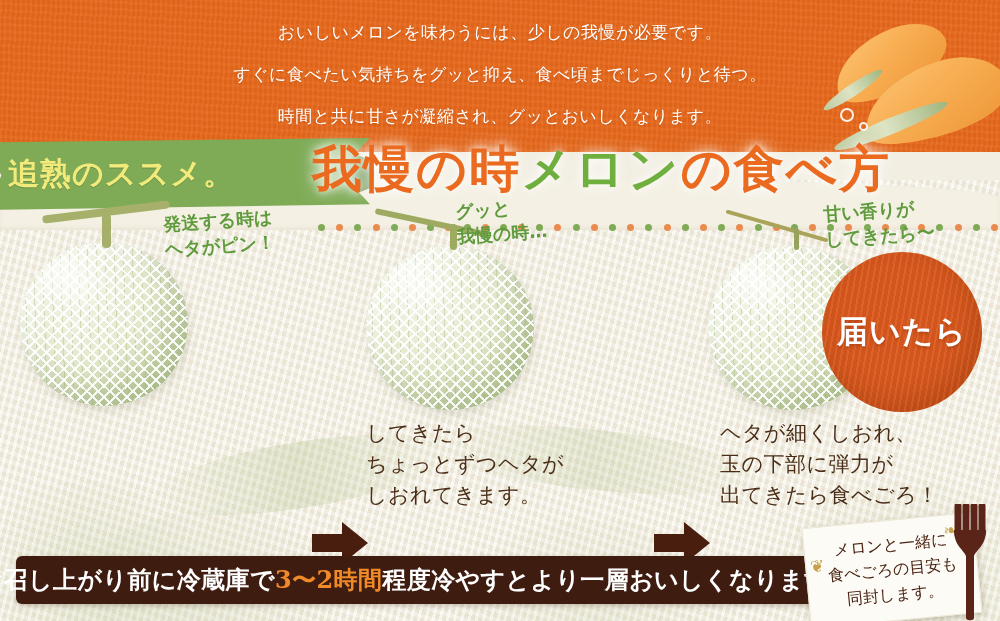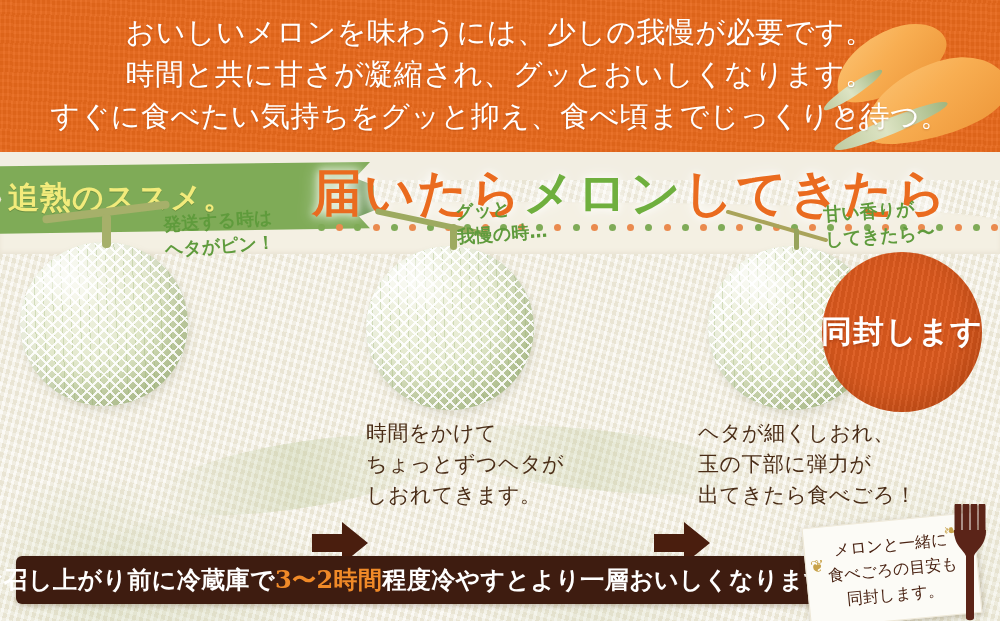--- a/index.html
+++ b/index.html
@@ -25,21 +25,21 @@
     opacity:.85;
   }
   .header-lines{
     position:relative; z-index:3;
     padding-top:11px;
     text-align:center;
     color:#ffffff;
   }
   .hline{
     font-family:"DejaVu Serif","Liberation Serif",serif;
-    font-size:29px; line-height:42px; letter-spacing:.5px;
+    font-size:17px; line-height:42px; letter-spacing:.5px;
     text-shadow:0 1px 2px rgba(120,40,0,.25);
     white-space:nowrap;
   }
 
   
   .slice-wrap{ position:absolute; right:-6px; top:30px; width:170px; height:122px; z-index:2; }
   .slice{
     position:absolute;
     background:linear-gradient(155deg,#FBC373 0%,#F8AE52 45%,#EE9739 100%);
     border-radius:60% 40% 45% 55%/70% 60% 40% 30%;
@@ -52,21 +52,21 @@
     border-radius:50%;
   }
   .rind.r1{ width:122px; height:16px; right:54px; top:88px; transform:rotate(-22deg); }
   .rind.r2{ width:70px; height:12px; right:118px; top:54px; transform:rotate(-34deg); }
   .bubble{ position:absolute; border:2px solid rgba(255,255,255,.9); border-radius:50%; }
   .bubble.b1{ width:14px;height:14px; right:152px; top:78px; }
   .bubble.b2{ width:9px;height:9px;  right:138px; top:92px; }
 
   
   .titleband{
-    position:absolute; left:0; top:156px; width:929px; height:96px; z-index:6;
+    position:absolute; left:0; top:132px; width:929px; height:96px; z-index:6;
   }
   
   .paper-top{
     position:absolute; left:0; top:46px; width:1000px; height:52px;
     background:#F4F0E3;
     border-radius:100% 100% 0 0 / 40px 40px 0 0;
     box-shadow:0 -2px 4px rgba(160,130,90,.10) inset;
   }
   
   .ribbon{
@@ -231,21 +231,21 @@
   .s2 .badge-text{ font-size:34px; }
   .s3 .badge-text{ font-size:31px; }
 
   .desc{
     position:absolute; left:18px; top:228px; z-index:12;
     font-family:"DejaVu Serif","Liberation Serif",serif;
     font-size:21px; line-height:31px; color:#4A2D17;
     white-space:pre-line; letter-spacing:.5px;
   }
   .s2 .desc{ left:14px; }
-  .s3 .desc{ left:4px; }
+  .s3 .desc{ left:26px; }
 
   
   .arrow{ position:absolute; z-index:11; width:56px; height:46px; }
   .arrow.a1{ left:312px; top:330px; }
   .arrow.a2{ left:654px; top:330px; }
   .arrow svg{ display:block; }
 
   
   .bottombar{
     position:absolute; left:16px; top:556px; width:800px; height:48px;
@@ -291,42 +291,42 @@
     <div class="slice-wrap">
       <div class="slice b"></div>
       <div class="rind r2"></div>
       <div class="slice a"></div>
       <div class="rind r1"></div>
       <div class="bubble b1"></div>
       <div class="bubble b2"></div>
     </div>
     <div class="header-lines">
       <div class="hline">おいしいメロンを味わうには、少しの我慢が必要です。</div>
+      <div class="hline">すぐに食べたい気持ちをグッと抑え、食べ頃までじっくりと待つ。</div>
       <div class="hline">時間と共に甘さが凝縮され、グッとおいしくなります。</div>
-      <div class="hline">すぐに食べたい気持ちをグッと抑え、食べ頃までじっくりと待つ。</div>
     </div>
   </div>
 
   <div class="body-area">
     <div class="ghost leaf3"></div>
     <div class="ghost leaf1"></div>
     <div class="ghost leaf2"></div>
     <div class="ghost ball1"></div>
     <div class="ghost ball2"></div>
     <div class="ghost ball3"></div>
   </div>
 
   <div class="titleband">
     <div class="paper-top"></div>
     <div class="ribbon-tail"></div>
     <div class="ribbon">
       <span class="ribbon-text">追熟のススメ。</span>
     </div>
     <div class="maintitle">
-      <span class="o">届いたら</span><span class="g">メロン</span><span class="o">してきたら</span>
+      <span class="o">我慢の時</span><span class="g">メロン</span><span class="o">の食べ方</span>
     </div>
   </div>
 
   <div class="dots" id="dots">
       <span class="dot" style="background: rgb(127, 171, 87);"></span>
       <span class="dot" style="background: rgb(234, 138, 78);"></span>
       <span class="dot" style="background: rgb(127, 171, 87);"></span>
       <span class="dot" style="background: rgb(234, 138, 78);"></span>
       <span class="dot" style="background: rgb(127, 171, 87);"></span>
       <span class="dot" style="background: rgb(234, 138, 78);"></span>
@@ -387,21 +387,21 @@
     <div class="step s2">
       <div class="handnote n2">グッと
 我慢の時…</div>
       <div class="melon m2">
         <div class="stem">
           <div class="tbar"></div>
           <div class="stalk"></div>
         </div>
         <div class="fruit"></div>
       </div>
-      <div class="desc">時間をかけて
+      <div class="desc">してきたら
 ちょっとずつヘタが
 しおれてきます。</div>
     </div>
 
     <div class="arrow a2">
       <svg width="56" height="46" viewBox="0 0 56 46" aria-hidden="true">
         <path d="M0 14 L30 14 L30 2 L56 23 L30 44 L30 32 L0 32 Z" fill="#4A1E0E"></path>
       </svg>
     </div>
 
@@ -409,21 +409,21 @@
       <div class="handnote n3">甘い香りが
 してきたら〜</div>
       <div class="melon m3">
         <div class="stem">
           <div class="tbar"></div>
           <div class="stalk"></div>
         </div>
         <div class="fruit"></div>
       </div>
       <div class="badge">
-        <span class="badge-text">同封します</span>
+        <span class="badge-text">届いたら</span>
       </div>
       <div class="desc">ヘタが細くしおれ、
 玉の下部に弾力が
 出てきたら食べごろ！</div>
     </div>
   </div>
 
   <div class="bottombar">
     <span class="txt"><span>お召し上がり前に冷蔵庫で</span><span class="hl">3〜2時間</span><span>程度冷やすとより一層おいしくなります。</span></span>
   </div>

